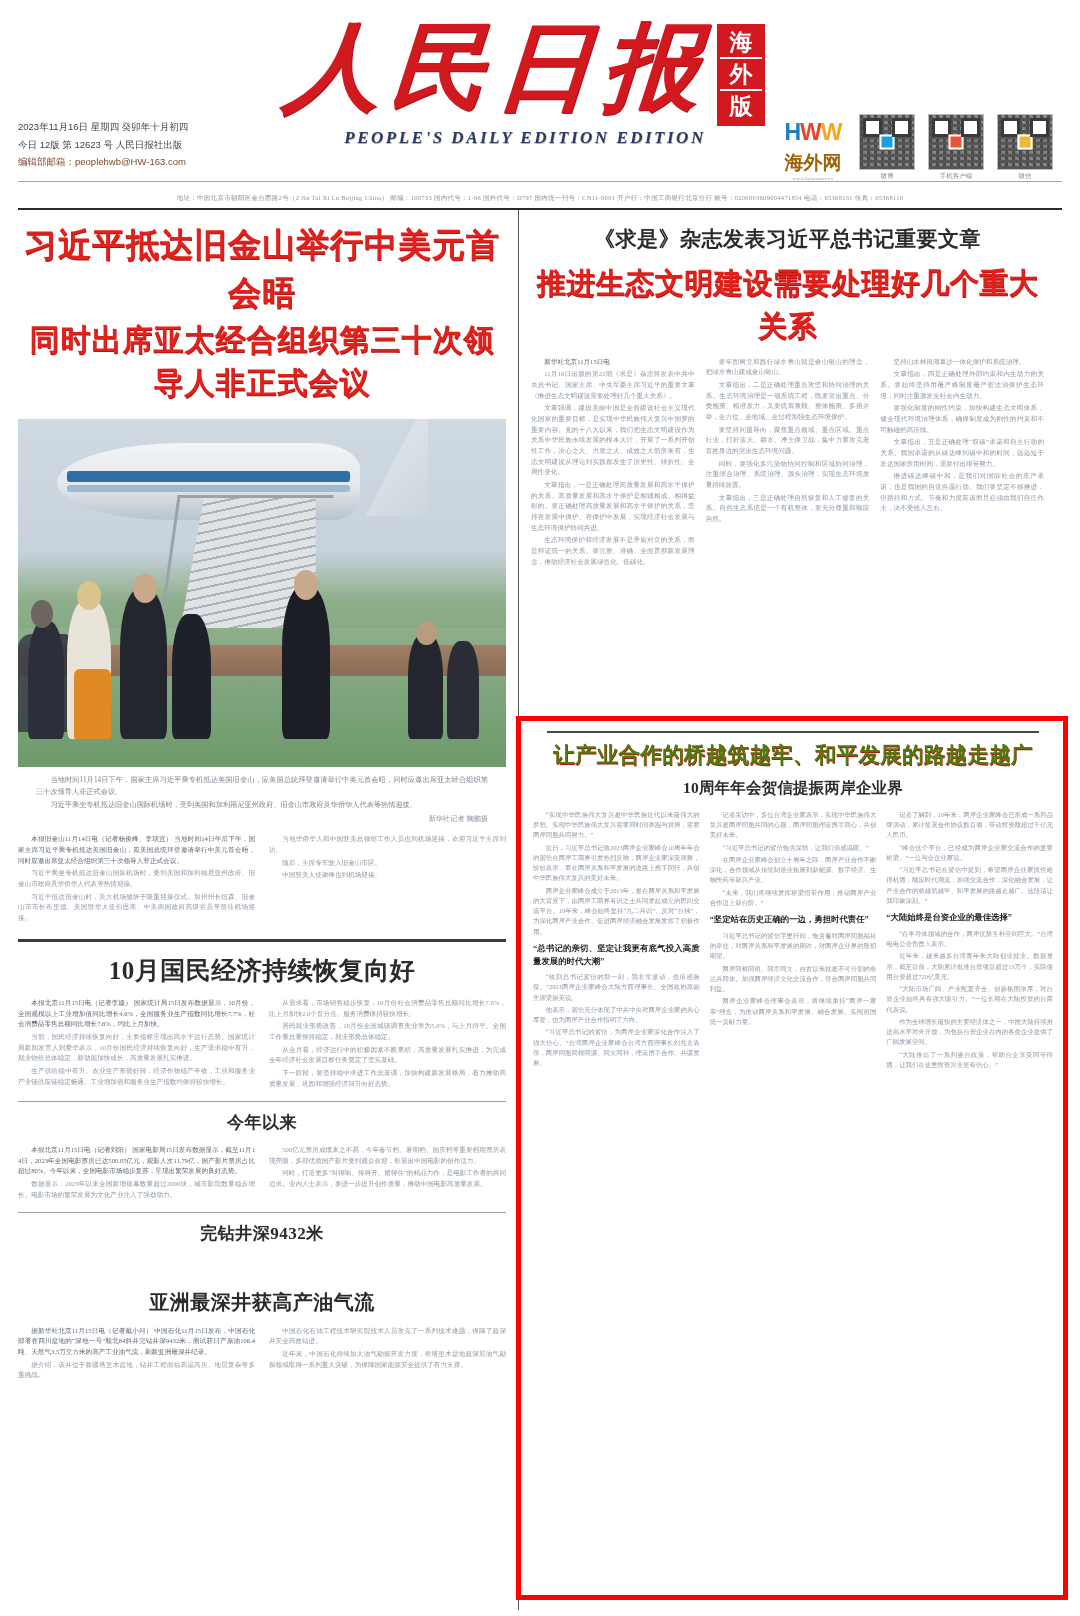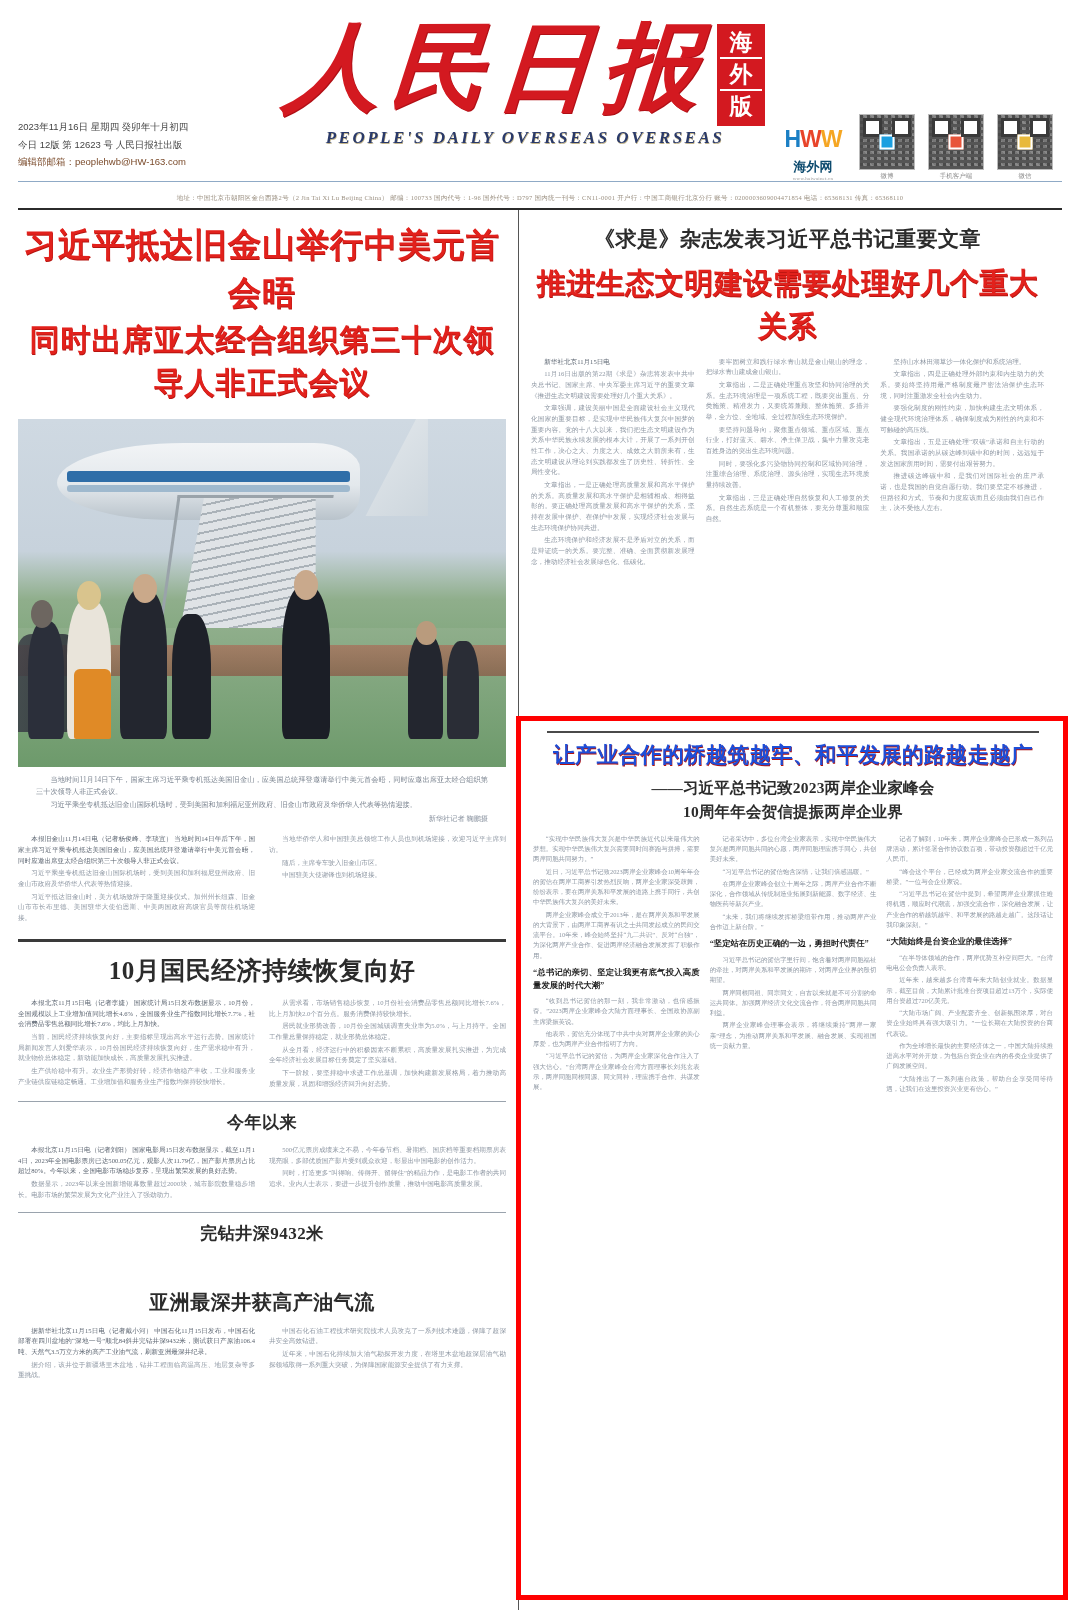--- a/index.html
+++ b/index.html
@@ -89,21 +89,21 @@
   }
   .hww {
     display:flex; flex-direction:column; align-items:center;
     width:72px;
   }
   .hww-letters { font-family:"Liberation Sans", sans-serif; font-weight:bold; font-size:23px; letter-spacing:-1px; }
   .hww-h { color:#1b7fc4; }
   .hww-w1 { color:#e8442a; }
   .hww-w2 { color:#f5a623; }
   .hww-cn {
-    font-size:13px; font-weight:bold; color:#0c4a6e;
+    font-size:19px; font-weight:bold; color:#a16207;
     letter-spacing:0px; line-height:1.1; margin-top:7px;
   }
   .hww-url { font-size:5px; color:#999; letter-spacing:0.2px; margin-top:2px; }
 
   .qr { width:62px; display:flex; flex-direction:column; align-items:center; }
   .qr-img {
     width:56px; height:56px;
     background-color:#777;
     background-image:
       repeating-linear-gradient(0deg, #555 0 3px, transparent 3px 6px),
@@ -283,21 +283,21 @@
     position:absolute;
     left:516px; top:716px;
     width:552px; height:884px;
     border:5px solid #ff0000;
     background:#ffffff;
     padding:8px 10px 6px 12px;
     overflow:hidden;
   }
   .rb-rule-top { border-top:2.5px solid #4a4a4a; margin:2px 14px 9px 14px; }
   .rb-title {
-    color:#1d4ed8;
+    color:#4d7c0f;
     font-weight:bold;
     font-size:21.5px;
     text-align:center;
     letter-spacing:0.3px;
     line-height:1.3;
     text-shadow:0.5px 0.5px 0 #b5140f;
     white-space:nowrap;
   }
   .rb-sub {
     color:#2b2b2b;
@@ -342,21 +342,21 @@
 
   <div class="mh-center">
     <div class="logo-row">
       <div class="logo-cn">人民日报</div>
       <div class="logo-badge">
         <span>海</span>
         <span>外</span>
         <span>版</span>
       </div>
     </div>
-    <div class="logo-en">PEOPLE'S DAILY OVERSEAS OVERSEAS</div>
+    <div class="logo-en">PEOPLE'S DAILY EDITION EDITION</div>
   </div>
 
   <div class="mh-right">
     <div class="hww">
       <div class="hww-letters">
         <span class="hww-h">H</span><span class="hww-w1">W</span><span class="hww-w2">W</span>
       </div>
       <div class="hww-cn">海外网</div>
       <div class="hww-url">www.haiwainet.cn</div>
     </div>
@@ -513,21 +513,20 @@
         <p class="ptext">推进碳达峰碳中和，是我们对国际社会的庄严承诺，也是我国的自觉自愿行动。我们要坚定不移推进，但路径和方式、节奏和力度应该而且必须由我们自己作主，决不受他人左右。</p>
       </div>
     </div>
   </div>
 </div>
 
 <div class="redbox">
   <div class="rb-rule-top"></div>
   <div class="rb-title">让产业合作的桥越筑越牢、和平发展的路越走越广</div>
   <div class="rb-sub">
-    <div>——习近平总书记致2023两岸企业家峰会</div>
     <div>10周年年会贺信提振两岸企业界</div>
   </div>
 
   <div class="rb-body">
     <div class="rb-col">
       <p class="rb-p">“实现中华民族伟大复兴是中华民族近代以来最伟大的梦想。实现中华民族伟大复兴需要同时间赛跑与拼搏，需要两岸同胞共同努力。”</p>
       <p class="rb-p">近日，习近平总书记致2023两岸企业家峰会10周年年会的贺信在两岸工商界引发热烈反响，两岸企业家深受鼓舞，纷纷表示，要在两岸关系和平发展的道路上携手同行，共创中华民族伟大复兴的美好未来。</p>
       <p class="rb-p">两岸企业家峰会成立于2013年，是在两岸关系和平发展的大背景下，由两岸工商界有识之士共同发起成立的民间交流平台。10年来，峰会始终坚持“九二共识”、反对“台独”，为深化两岸产业合作、促进两岸经济融合发展发挥了积极作用。</p>
       <div class="rb-sh">“总书记的亲切、坚定让我更有底气投入高质量发展的时代大潮”</div>
       <p class="rb-p">“收到总书记贺信的那一刻，我非常激动，也倍感振奋。”2023两岸企业家峰会大陆方面理事长、全国政协原副主席梁振英说。</p>

